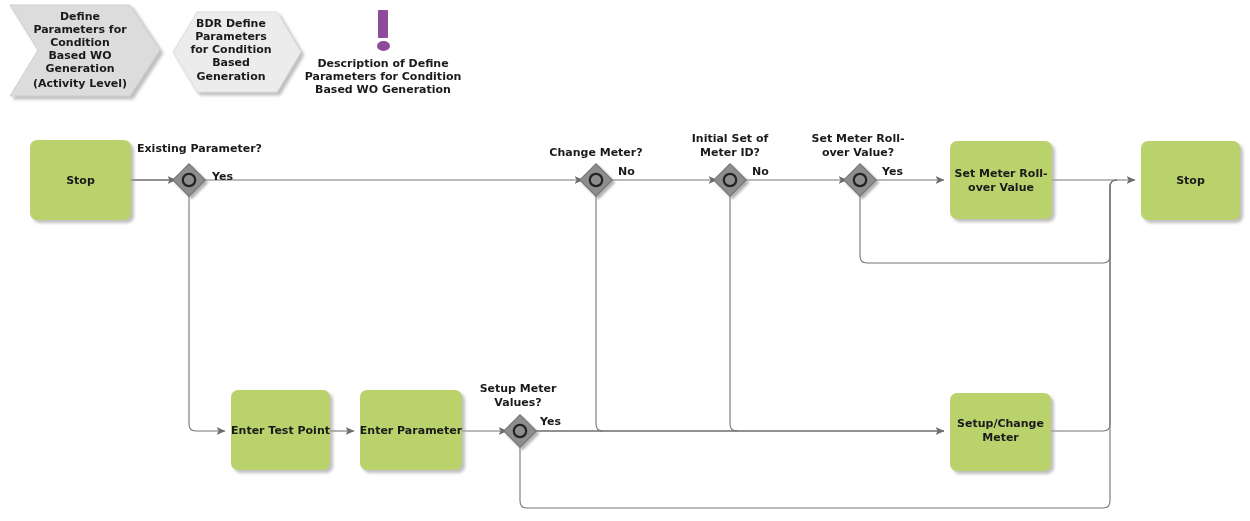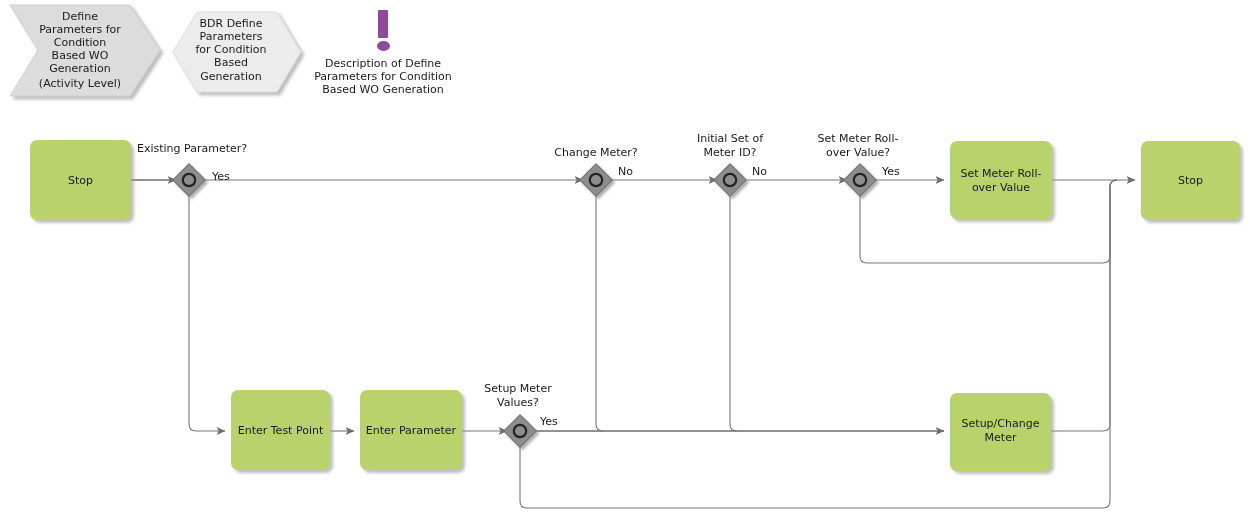--- a/index.html
+++ b/index.html
@@ -10,20 +10,21 @@
   body {
     width: 1250px;
     height: 521px;
     overflow: hidden;
     font-family: "DejaVu Sans", sans-serif;
   }
   #diagram-root {
     position: relative;
     width: 1250px;
     height: 521px;
+    font-weight: bold;
   }
   svg.canvas {
     position: absolute;
     top: 0;
     left: 0;
     width: 1250px;
     height: 521px;
   }
   .node-label {
     font-family: "DejaVu Sans", sans-serif;

